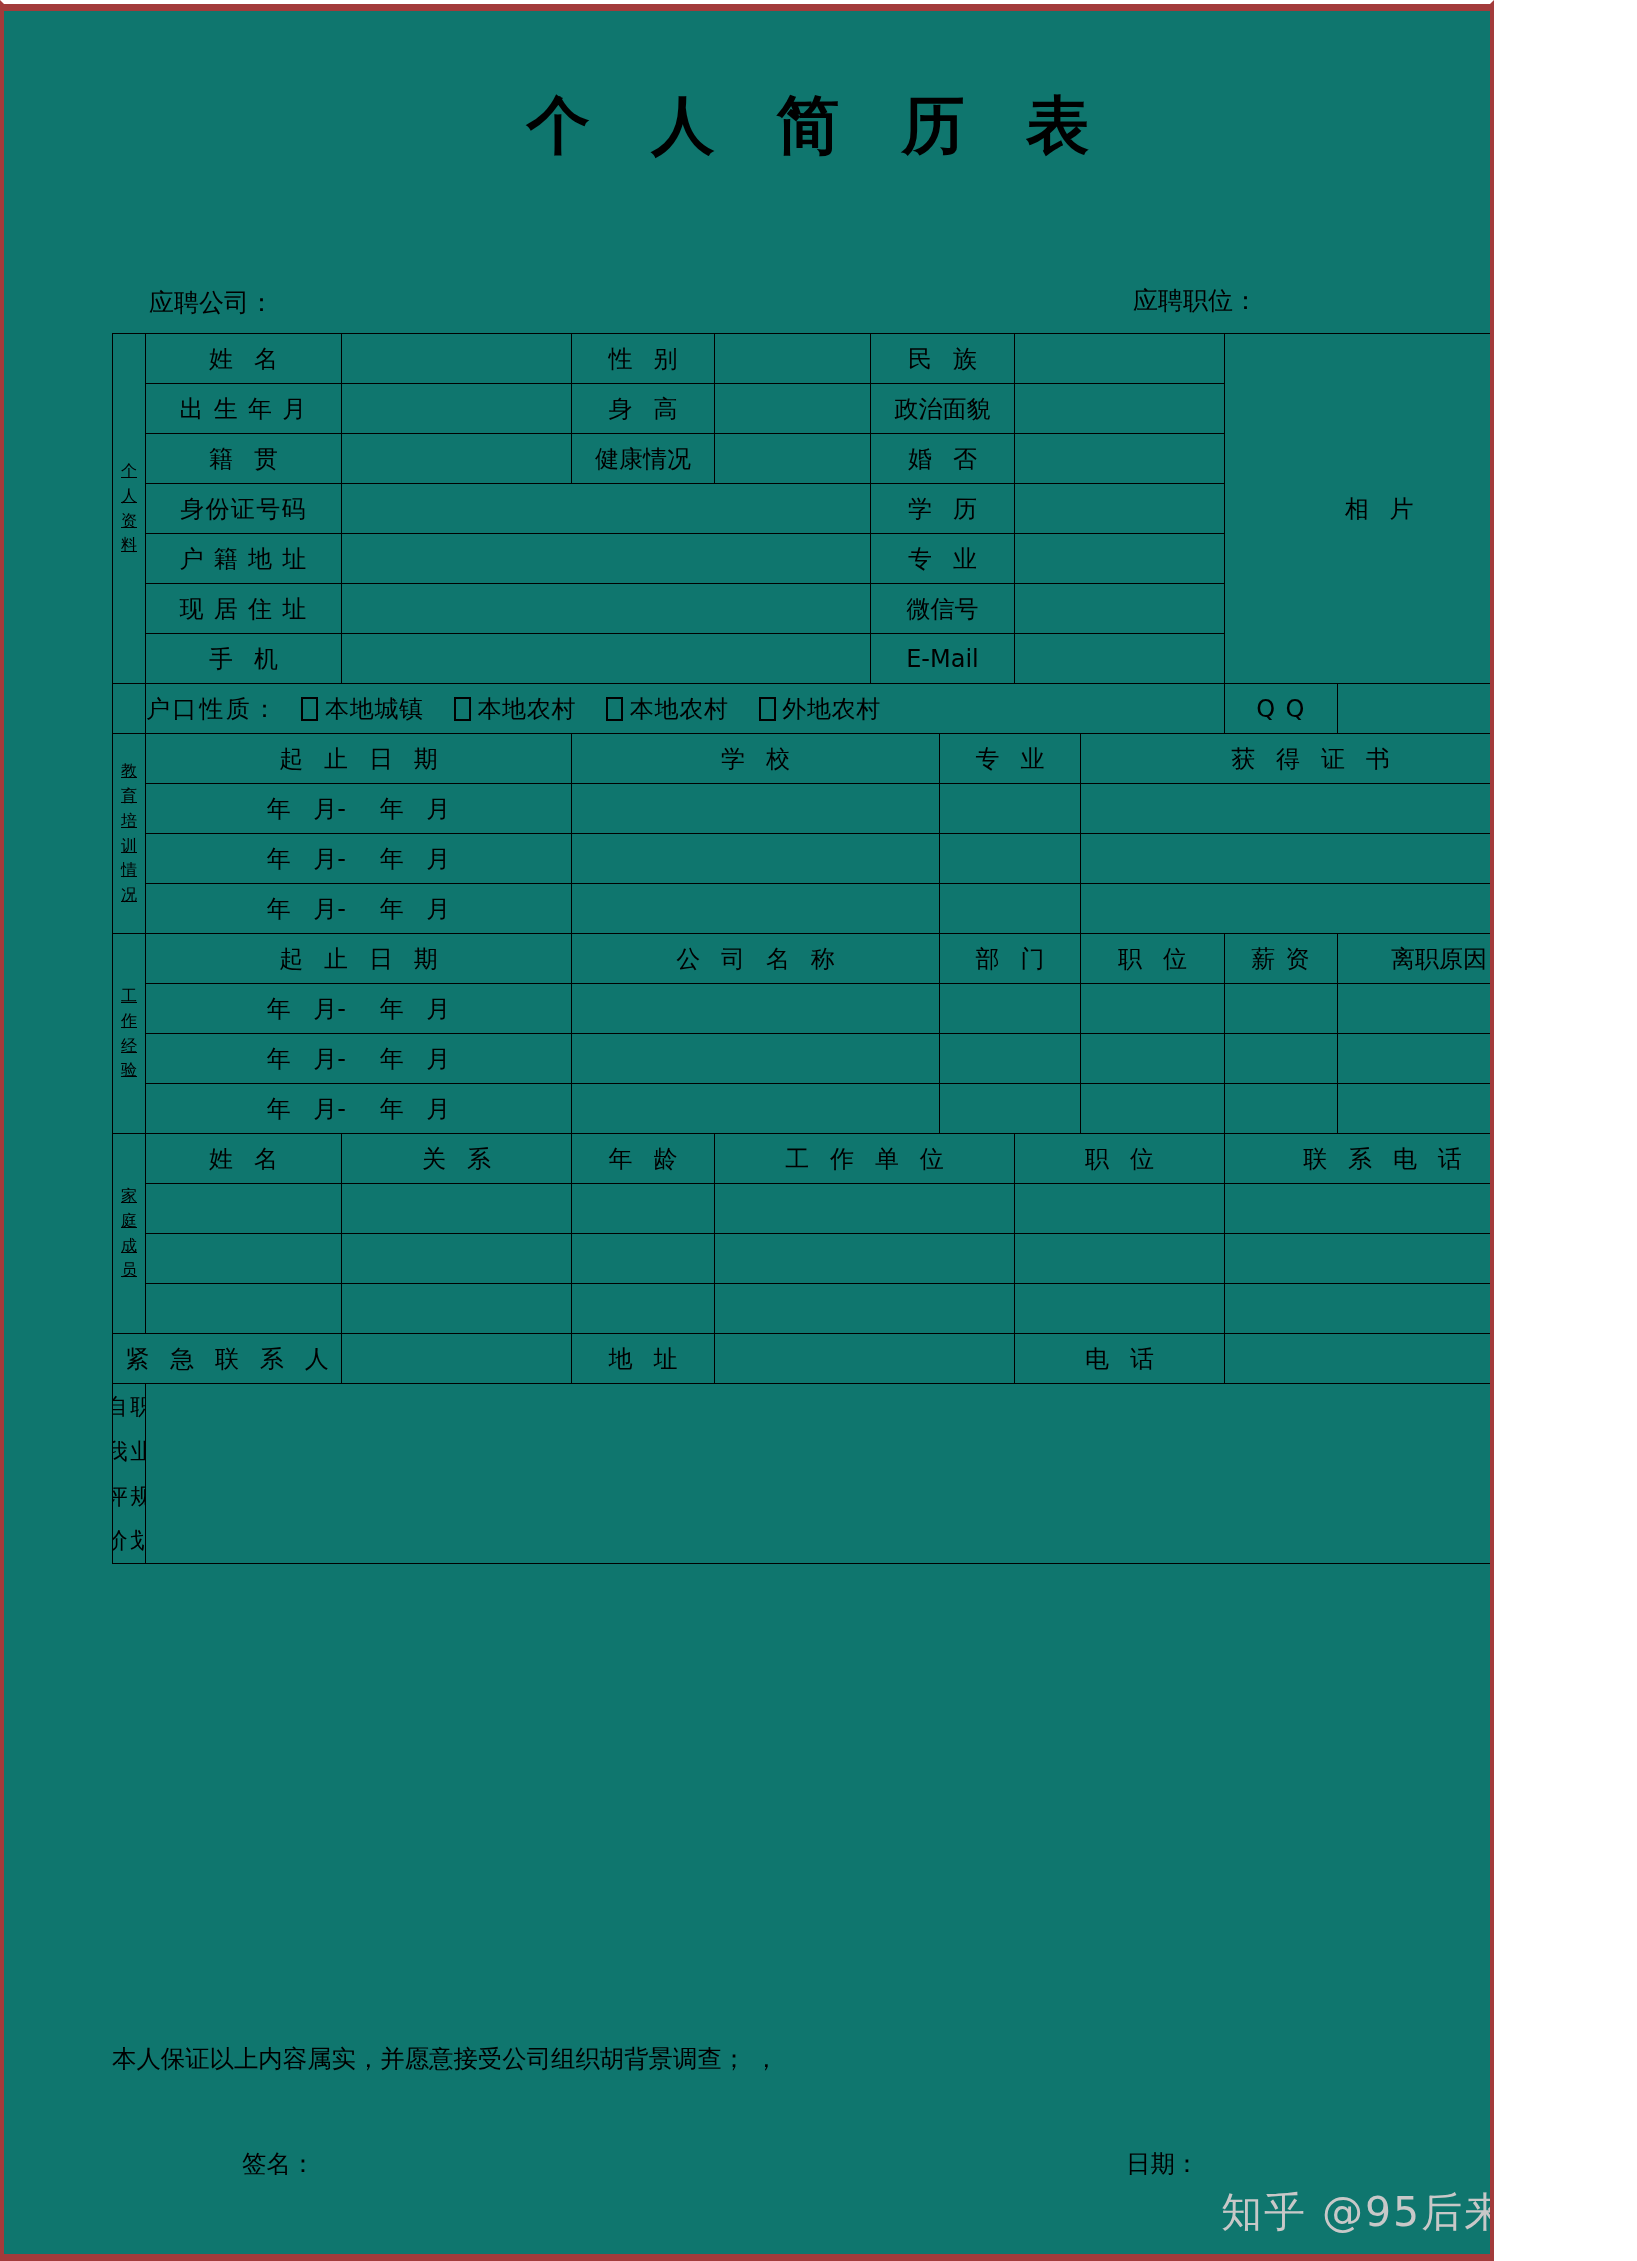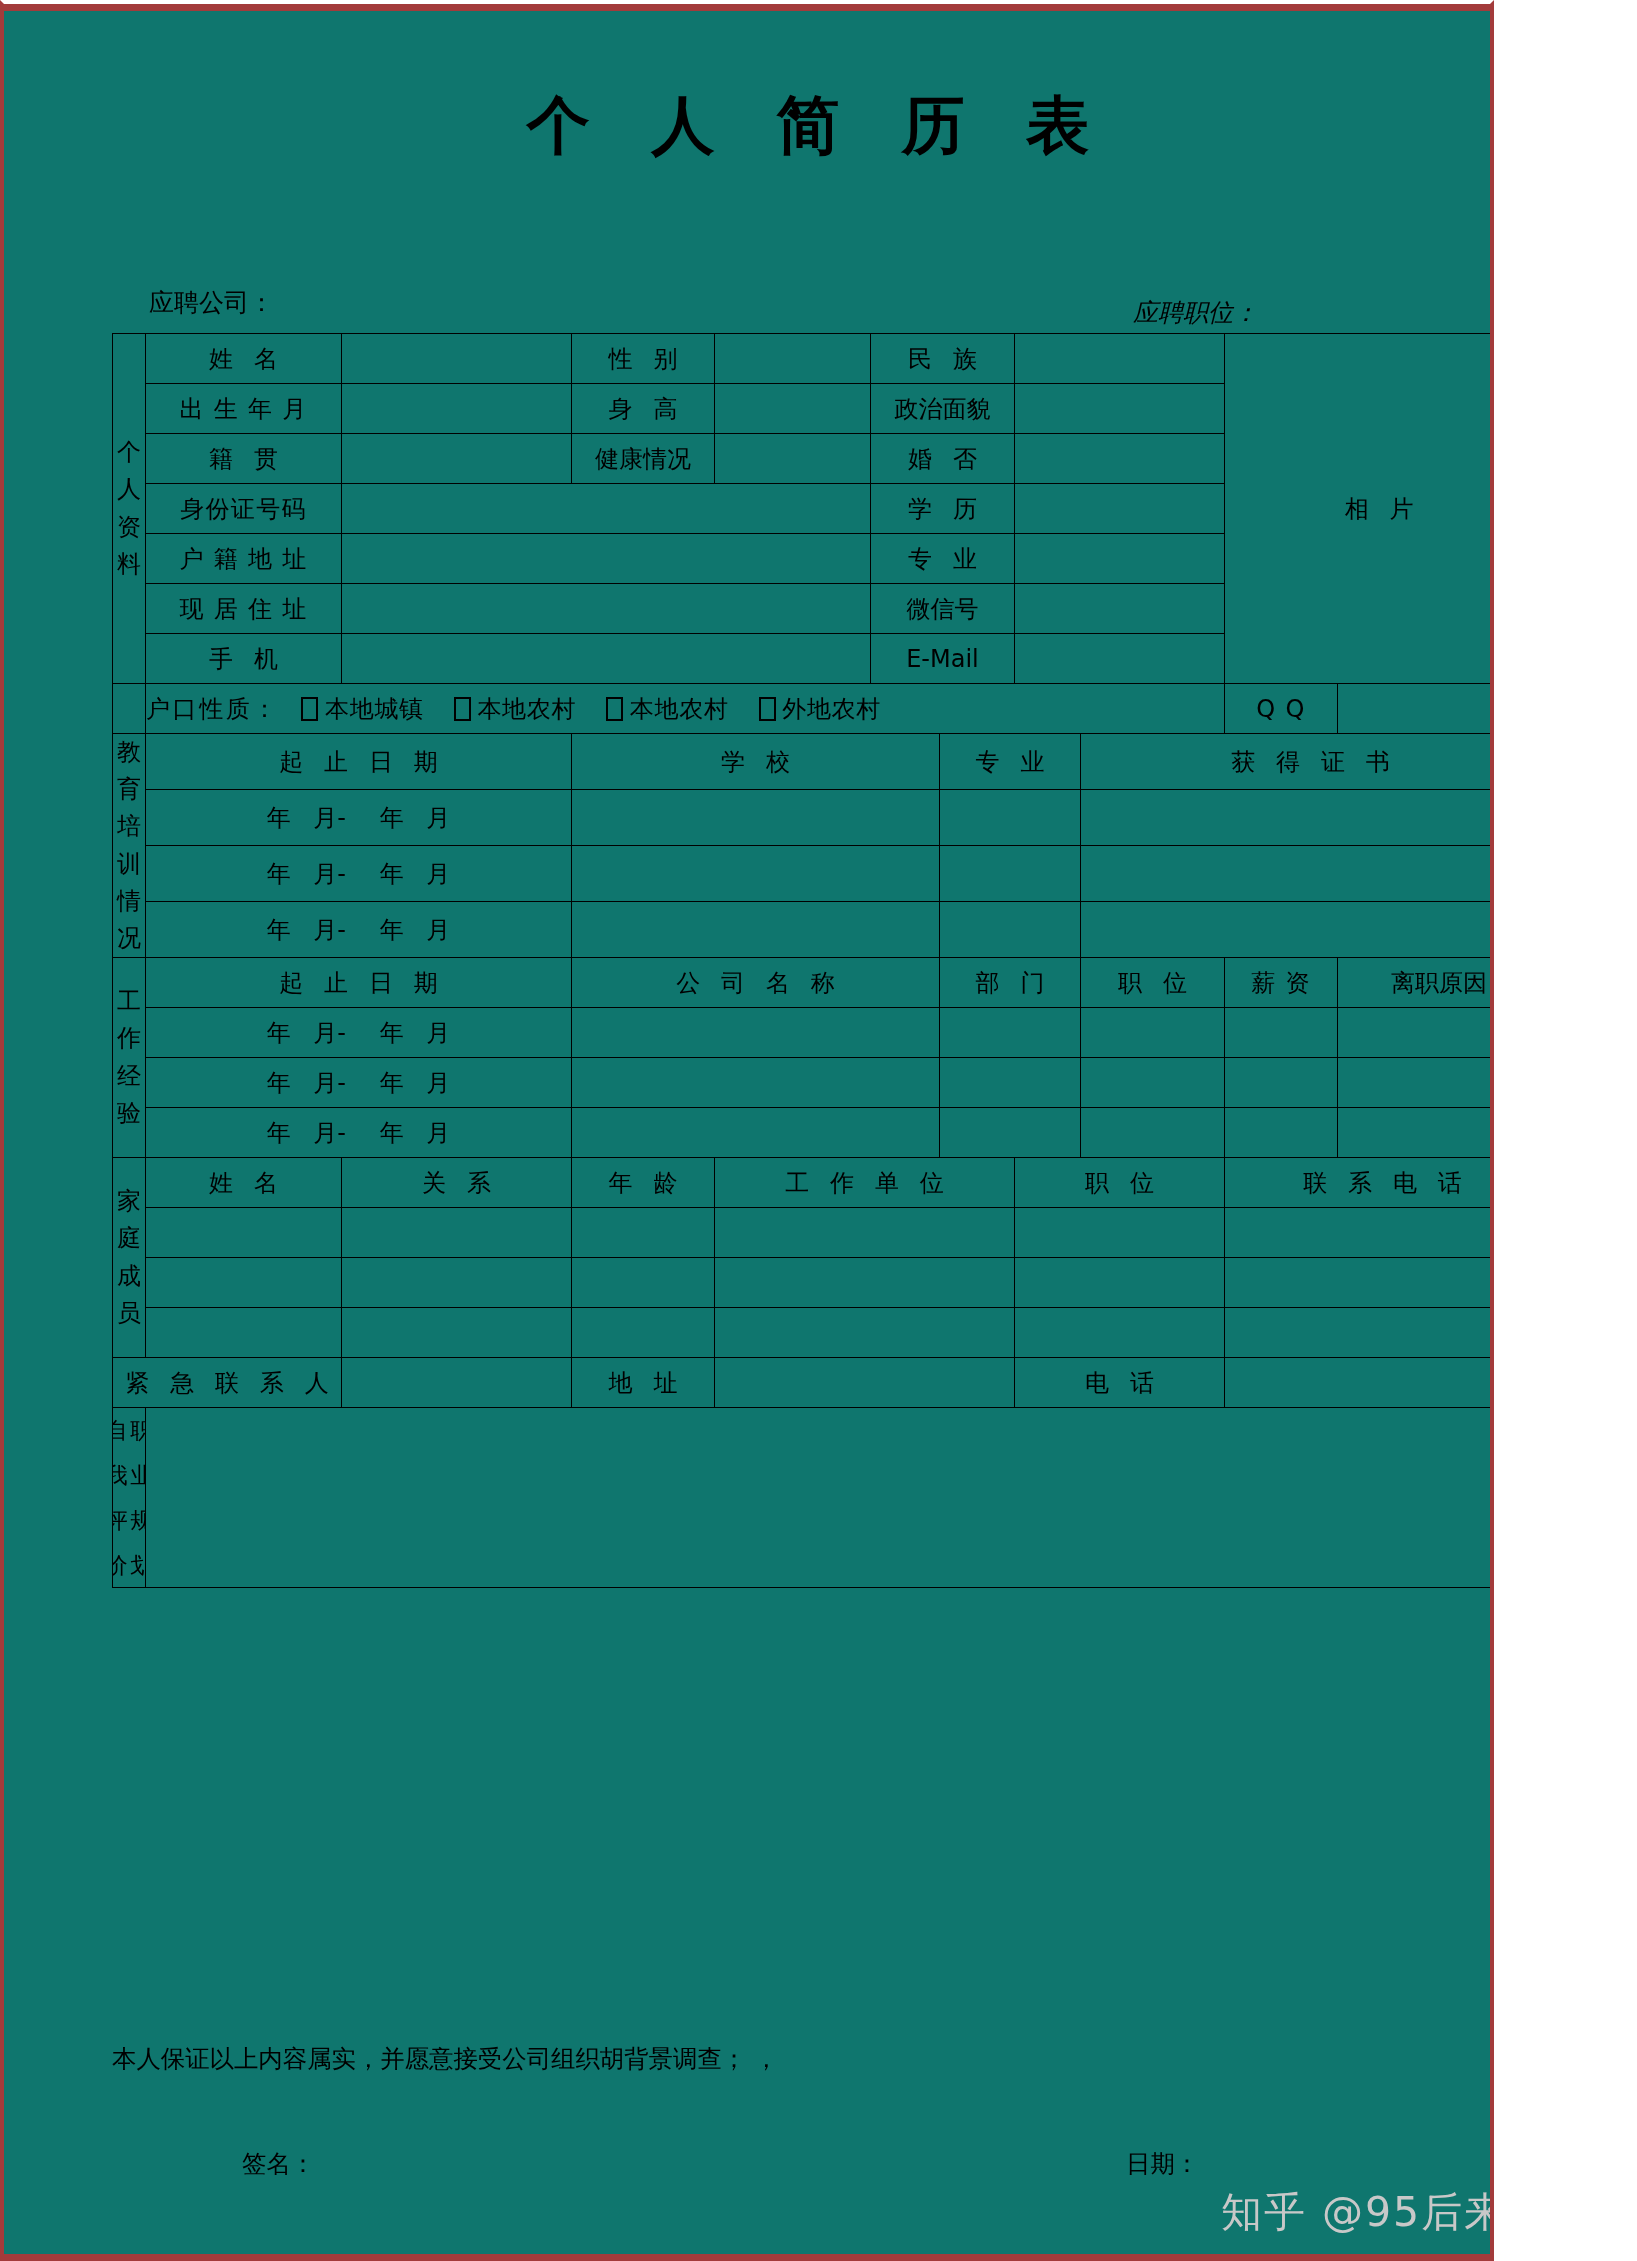--- a/index.html
+++ b/index.html
@@ -62,21 +62,21 @@
   
   .hdr {
     position: absolute;
     font-size: 25px;
     color: #000;
     white-space: nowrap;
     font-family: "DejaVu Sans", "Liberation Sans", sans-serif;
     margin-left: 37px;
   }
   .hdr-company { left: 108px; top: 282px; }
-  .hdr-position { left: 1092px; top: 292px; font-style: italic; }
+  .hdr-position { left: 1092px; top: 280px; }
 
   
   .tblwrap {
     position: absolute;
     left: 108px;
     top: 329px;
     width: 1427px;
   }
   table.grid {
     border-collapse: collapse;
@@ -101,24 +101,25 @@
   
   .vside {
     width: 33px;
     position: relative;
   }
   .vtext {
     display: block;
     width: 30px;
     margin: 0 auto;
     line-height: 1.55;
-    font-size: 24px;
+    font-size: 16px;
     word-break: break-all;
     white-space: normal;
     text-align: center;
+    text-decoration: underline;
   }
   .vtext-dual {
     display: flex;
     flex-direction: row;
     justify-content: center;
     gap: 2.6px;
     width: 100%;
   }
   .vcol {
     display: block;

